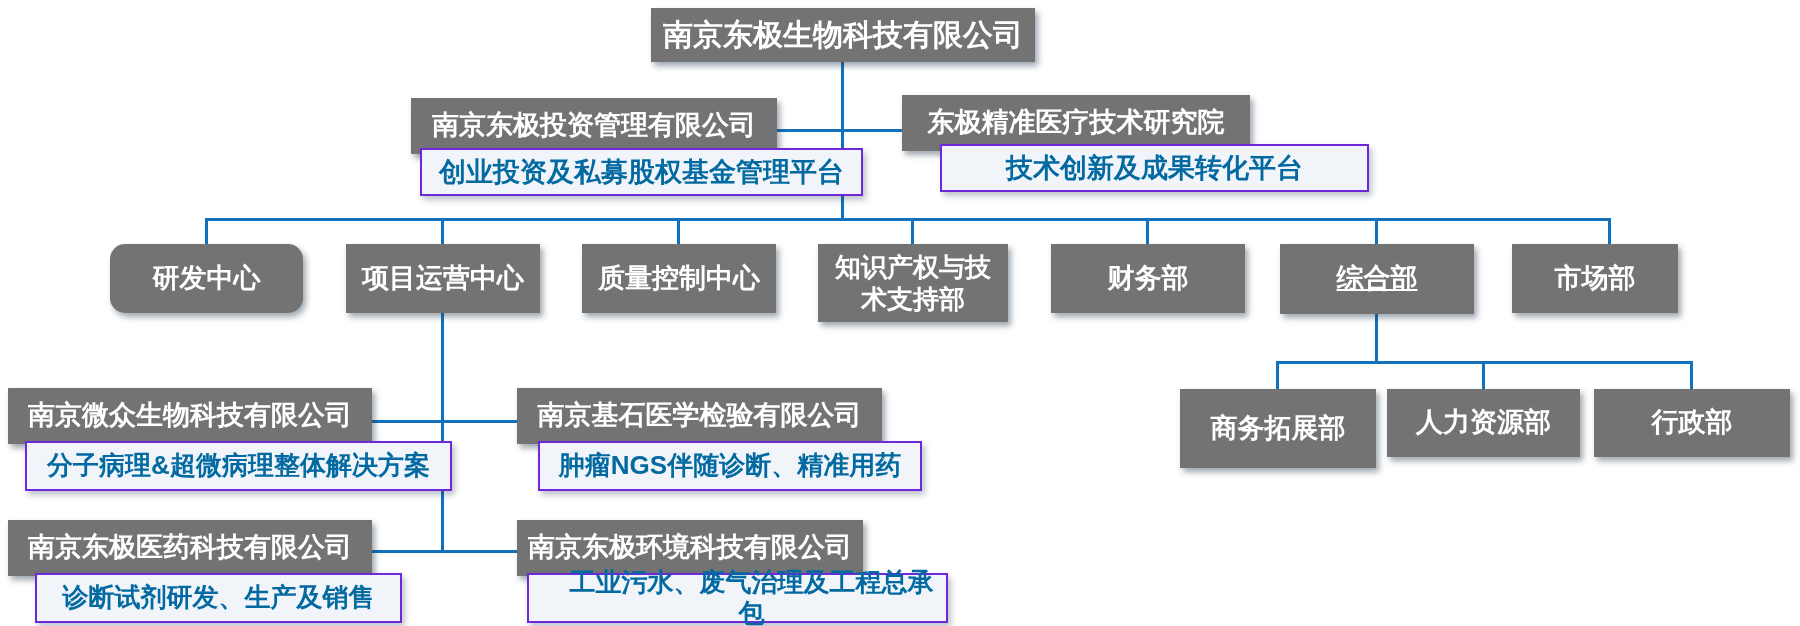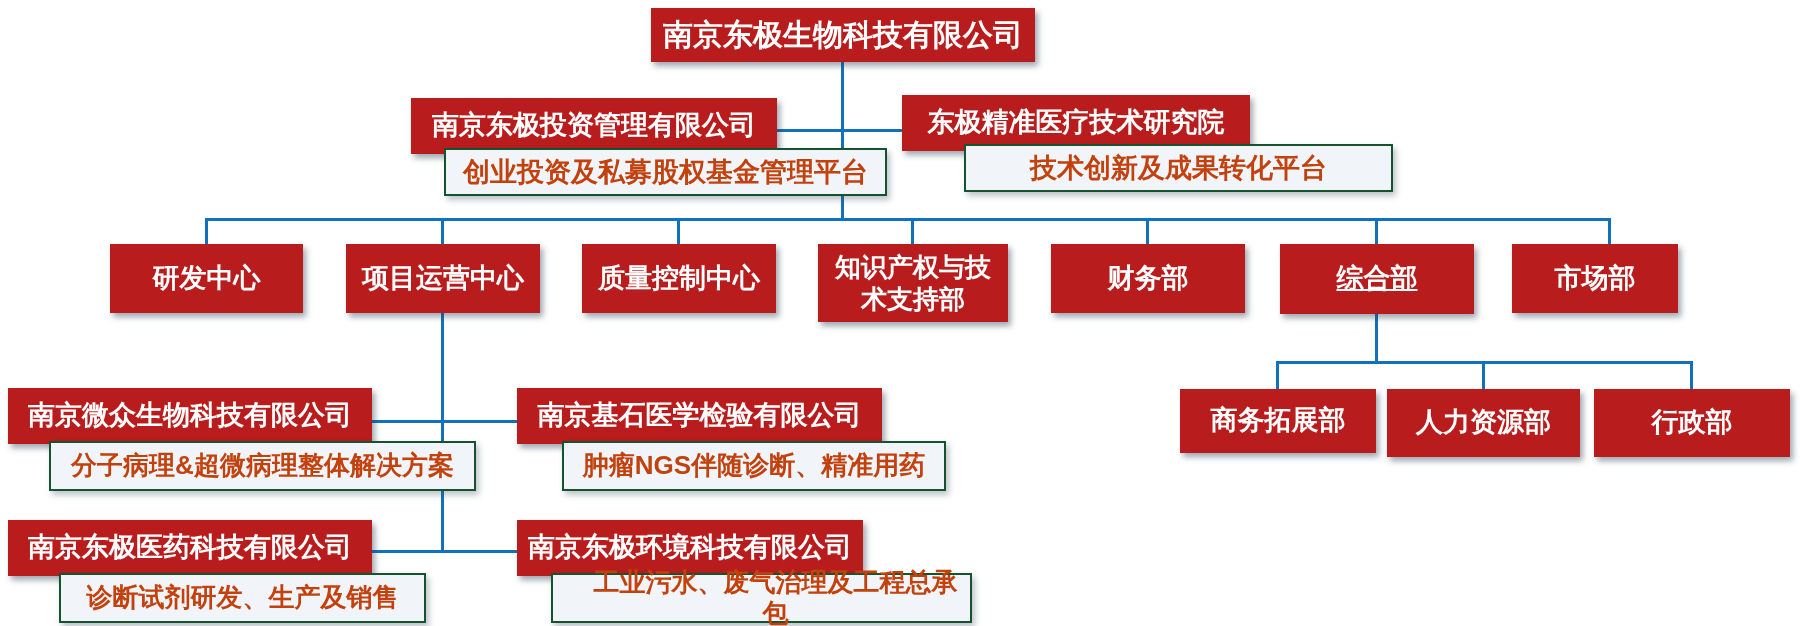--- a/index.html
+++ b/index.html
@@ -2,57 +2,57 @@
 <html><head>
 <meta charset="utf-8">
 <style>
   html,body{margin:0;padding:0;background:#ffffff;}
   #canvas{
     position:relative;width:1800px;height:626px;background:#ffffff;overflow:hidden;
     font-family:"Liberation Sans", sans-serif;
   }
   .box{
     position:absolute;display:flex;align-items:center;justify-content:center;
-    background:#b91c1c;color:#ffffff;font-weight:bold;text-align:center;
+    background:#737373;color:#ffffff;font-weight:bold;text-align:center;
     box-shadow:3px 4px 6px rgba(40,60,80,0.45);line-height:1.25;z-index:2;
   }
   .sub{
     position:absolute;display:flex;align-items:center;justify-content:center;
-    background:#F1F5FA;color:#c2410c;font-weight:bold;text-align:center;
-    border:2px solid #14532d;box-sizing:border-box;
-    box-shadow:3px 4px 6px rgba(40,60,80,0.30);line-height:1.2;z-index:3;margin-left:24px;
+    background:#F1F5FA;color:#0369a1;font-weight:bold;text-align:center;
+    border:2px solid #6d28d9;box-sizing:border-box;
+    box-shadow:3px 4px 6px rgba(40,60,80,0.30);line-height:1.2;z-index:3;
   }
   .line{position:absolute;background:#1271BC;z-index:1;}
 
   
   #root{left:651px;top:8px;width:384px;height:54px;font-size:30px;}
   
   #invest{left:411px;top:98px;width:366px;height:56px;font-size:27px;}
   #invest-sub{left:420px;top:148px;width:443px;height:48px;font-size:27px;}
   #research{left:902px;top:95px;width:348px;height:56px;font-size:27px;}
   #research-sub{left:940px;top:144px;width:429px;height:48px;font-size:27px;}
   
-  #rd{left:110px;top:244px;width:193px;height:69px;font-size:27px;}
+  #rd{left:110px;top:244px;width:193px;height:69px;font-size:27px;border-radius:15px;}
   #ops{left:346px;top:244px;width:194px;height:69px;font-size:27px;}
   #qc{left:582px;top:244px;width:194px;height:69px;font-size:27px;}
   #ip{left:818px;top:244px;width:190px;height:78px;font-size:26px;padding:0 16px;box-sizing:border-box;}
   #fin{left:1051px;top:244px;width:194px;height:69px;font-size:27px;}
   #gen{left:1280px;top:244px;width:194px;height:70px;font-size:27px;text-decoration:underline;}
   #mkt{left:1512px;top:244px;width:166px;height:69px;font-size:27px;}
   
   #weizhong{left:8px;top:388px;width:364px;height:56px;font-size:27px;}
   #weizhong-sub{left:25px;top:441px;width:427px;height:50px;font-size:26px;}
   #jishi{left:517px;top:388px;width:365px;height:56px;font-size:27px;}
   #jishi-sub{left:538px;top:441px;width:384px;height:50px;font-size:26px;}
   #yiyao{left:8px;top:520px;width:364px;height:56px;font-size:27px;}
   #yiyao-sub{left:35px;top:573px;width:367px;height:50px;font-size:26px;}
   #huanjing{left:517px;top:520px;width:346px;height:56px;font-size:27px;}
   #huanjing-sub{left:527px;top:573px;width:421px;height:50px;font-size:26px;padding-left:28px;}
   
-  #bd{left:1180px;top:389px;width:196px;height:64px;font-size:27px;}
+  #bd{left:1180px;top:389px;width:196px;height:79px;font-size:27px;}
   #hr{left:1387px;top:389px;width:193px;height:68px;font-size:27px;}
   #ad{left:1594px;top:389px;width:196px;height:68px;font-size:27px;}
 
   
   #l-root-v{left:841px;top:62px;width:3px;height:158px;}
   #l-l2-h{left:777px;top:129px;width:126px;height:3px;}
   #l-l3-h{left:205px;top:218px;width:1406px;height:3px;}
   #s-rd{left:205px;top:218px;width:3px;height:26px;}
   #s-ops{left:441px;top:218px;width:3px;height:26px;}
   #s-qc{left:677px;top:218px;width:3px;height:26px;}

